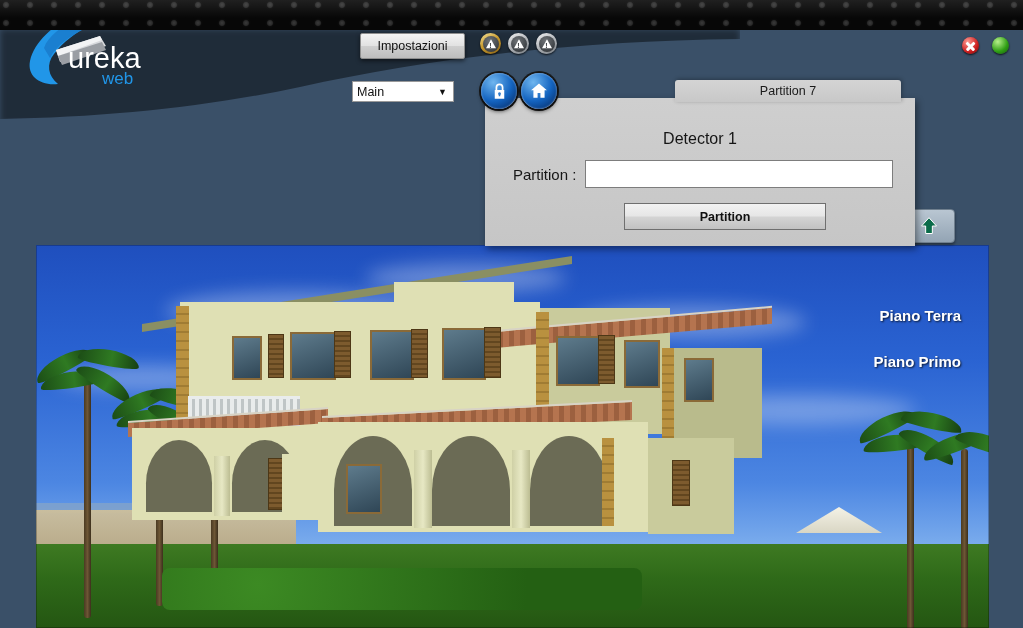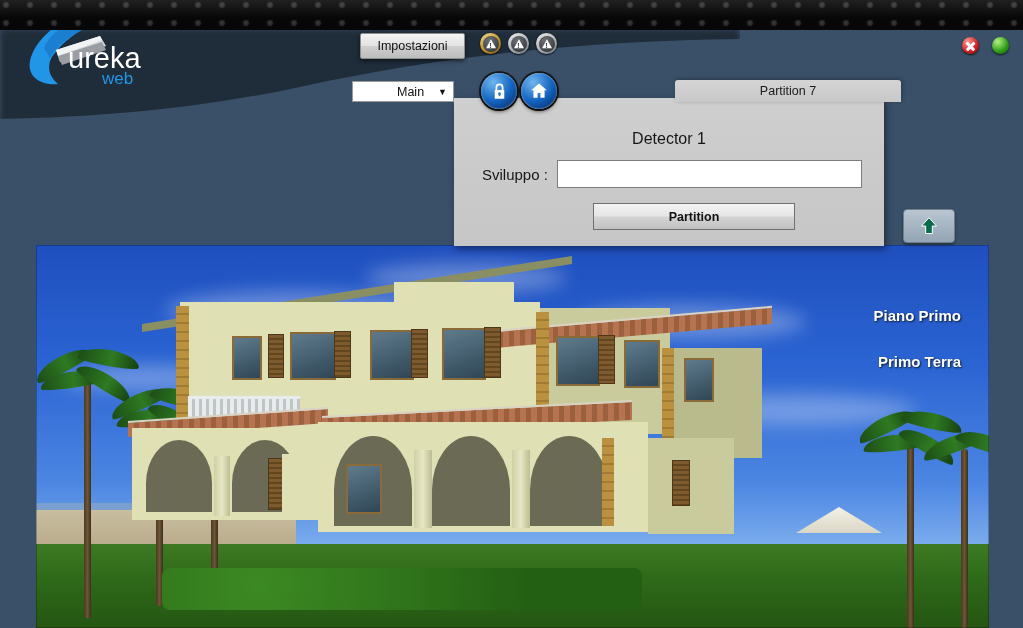--- a/index.html
+++ b/index.html
@@ -51,21 +51,21 @@
   
   #settings-btn{position:absolute;left:360px;top:33px;width:103px;height:24px;
      background:linear-gradient(180deg,#f4f4f4 0%,#e2e2e2 48%,#cfcfcf 50%,#bdbdbd 100%);
      border:1px solid #8e8e8e;border-radius:2px;color:#111;font-size:12.5px;
      display:flex;align-items:center;justify-content:center;cursor:pointer;
      box-shadow:0 2px 4px rgba(0,0,0,.55);z-index:26;}
 
   #zone-select{position:absolute;left:352px;top:81px;width:102px;height:21px;
      background:#fff;border:1px solid #999;display:flex;align-items:center;
      padding:0 4px;box-sizing:border-box;font-size:12.5px;color:#111;cursor:pointer;z-index:26;}
-  #zone-select .lbl{flex:1;margin-left:40px;}
+  #zone-select .lbl{flex:1;}
   #zone-select .caret{font-size:9px;color:#111;margin-right:2px;}
 
   .alert-sm{position:absolute;top:33px;width:21px;height:21px;border-radius:50%;
      cursor:pointer;z-index:26;
      box-shadow:0 1px 2px rgba(0,0,0,.8);}
   .alert-sm .ring{position:absolute;inset:0;border-radius:50%;}
   .alert-sm.gold .ring{background:linear-gradient(150deg,#f6e29a,#c79a2e 45%,#8a6214);}
   .alert-sm.silver .ring{background:linear-gradient(150deg,#f2f2f2,#b9bcc0 45%,#74797e);}
   .alert-sm .inner{position:absolute;left:2.5px;top:2.5px;right:2.5px;bottom:2.5px;
      border-radius:50%;background:radial-gradient(circle at 40% 30%,#6e7276,#3e4246 70%,#24282c);}
@@ -86,21 +86,21 @@
      background:radial-gradient(circle at 34% 28%,#ff9a92,#cc1f1f 60%,#6d0505);
      box-shadow:0 1px 2px rgba(0,0,0,.8);cursor:pointer;z-index:26;}
   #dot-red:before,#dot-red:after{content:"";position:absolute;left:3px;top:7.5px;width:11px;height:2.5px;
      background:#fff;border-radius:1px;transform:rotate(45deg);}
   #dot-red:after{transform:rotate(-45deg);}
   #dot-green{position:absolute;right:14px;top:37px;width:17px;height:17px;border-radius:50%;
      background:radial-gradient(circle at 34% 28%,#b6f08a,#2f9e14 58%,#14560a);
      box-shadow:0 1px 2px rgba(0,0,0,.8);cursor:pointer;z-index:26;}
 
   
-  #panel{position:absolute;left:454px;top:98px;width:430px;height:148px;z-index:24;
+  #panel{position:absolute;left:485px;top:98px;width:430px;height:148px;z-index:24;
      background:linear-gradient(180deg,#cfcfcf,#c6c6c6);
      box-shadow:2px 3px 7px rgba(0,0,0,.45);}
   #panel-tab{position:absolute;left:675px;top:80px;width:226px;height:22px;z-index:25;
      background:linear-gradient(180deg,#d4d4d4,#c8c8c8);
      border-top-left-radius:3px;border-top-right-radius:3px;
      display:flex;align-items:center;justify-content:center;font-size:12.5px;color:#1a1a1a;
      box-shadow:1px -1px 4px rgba(0,0,0,.3);}
   #detector-title{position:absolute;left:0;top:32px;width:430px;text-align:center;
      font-size:16px;color:#161616;}
   #pwd-row{position:absolute;left:28px;top:61px;width:380px;height:30px;display:flex;align-items:center;}
@@ -266,22 +266,22 @@
       <div class="shut" style="left:136px;top:170px;width:16px;height:50px;"></div>
       <div class="wall" style="left:150px;top:166px;width:40px;height:58px;"></div>
 
       <div class="wall sh" style="left:516px;top:150px;width:86px;height:96px;"></div>
       <div class="shut" style="left:540px;top:172px;width:16px;height:44px;"></div>
 
       <div id="hedge"></div>
       <div id="umbrella"></div>
     </div>
 
-    <div class="floor-label" style="top:62px;">Piano Primo</div>
-    <div class="floor-label" style="top:108px;">Primo Terra</div>
+    <div class="floor-label" style="top:62px;">Piano Terra</div>
+    <div class="floor-label" style="top:108px;">Piano Primo</div>
 
     <div id="markers"></div>
   </div>
   <div id="scene-border"></div>
 
   <div id="curveshadow"></div>
   <div id="curveclip">
     <div class="mesh"></div>
   </div>
 
@@ -346,21 +346,21 @@
     </div>
   </div>
 
   <div id="dot-red"></div>
   <div id="dot-green"></div>
 
   <div id="panel-tab">Partition 7</div>
   <div id="panel">
     <div id="detector-title">Detector 1</div>
     <div id="pwd-row">
-      <span id="pwd-label">Sviluppo :</span>
+      <span id="pwd-label">Partition :</span>
       <input id="pwd-input" type="password" placeholder="" style="">
     </div>
     <div id="exclusion-btn">Partition</div>
   </div>
 
   <div id="up-btn">
     <svg width="20" height="22" viewBox="0 0 24 24">
       <path d="M12 2 3 12h5v9h8v-9h5L12 2z" fill="#0a6b4a" stroke="#ffffff" stroke-width="1.2"></path>
     </svg>
   </div>

